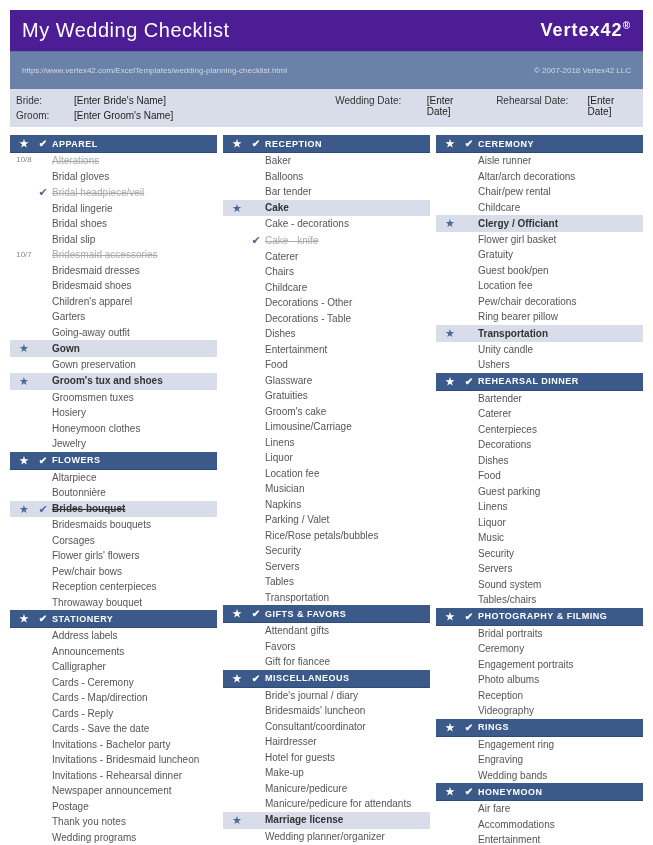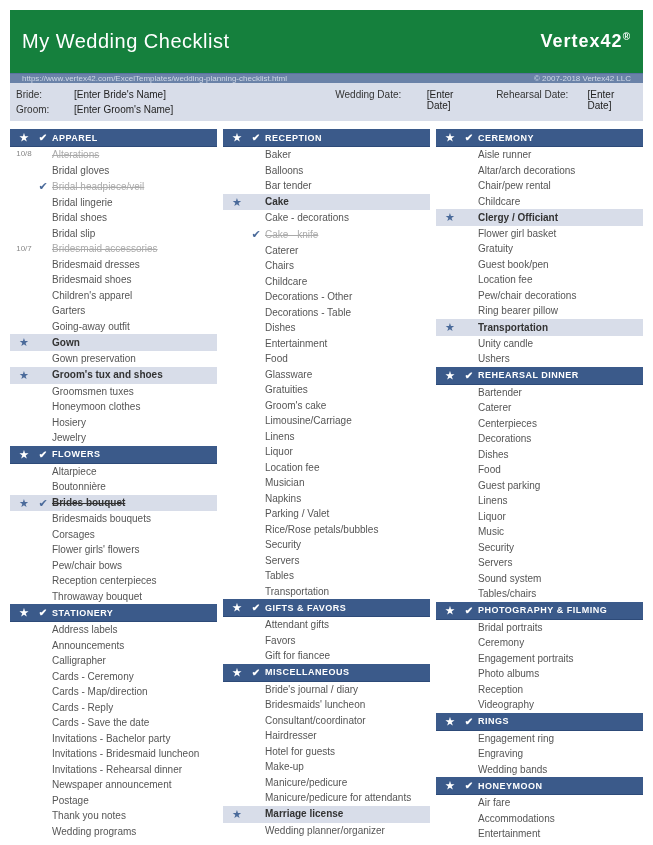--- a/index.html
+++ b/index.html
@@ -1,23 +1,23 @@
 <!DOCTYPE html>
 <html><head>
 <meta charset="utf-8">
 <style>
 * { margin: 0; padding: 0; box-sizing: border-box; }
 body { background: #fff; font-family: Arial, sans-serif; width: 653px; height: 845px; overflow: hidden; padding: 10px; font-size: 10px; color: #555; }
 
-.header { background: #15803d; color: #fff; padding: 20px 12px; display: flex; justify-content: space-between; align-items: center; }
+.header { background: #4c1d95; color: #fff; padding: 9px 12px; display: flex; justify-content: space-between; align-items: center; }
 .header-title { font-size: 20px; font-weight: normal; letter-spacing: 0.5px; }
 .header-logo { font-size: 18px; font-weight: bold; letter-spacing: 1px; text-align: center; }
 .header-logo sup { font-size: 10px; }
 
-.url-bar { background: #6a82a8; color: #d0d8e6; font-size: 8px; padding: 0 12px; display: flex; justify-content: space-between; border-top: 1px solid #5a72a0; }
+.url-bar { background: #6a82a8; color: #d0d8e6; font-size: 8px; padding: 14px 12px; display: flex; justify-content: space-between; border-top: 1px solid #5a72a0; }
 
 .info-bar { background: #d8dde9; padding: 6px 6px; font-size: 10px; color: #333; display: flex; }
 .info-col-left { display: flex; flex-direction: column; gap: 4px; width: 55%; }
 .info-col-right { display: flex; flex-direction: row; gap: 20px; }
 .info-row { display: flex; gap: 8px; }
 .info-label { width: 50px; }
 .info-label-r { width: 90px; }
 .info-val { color: #222; }
 
 .columns { display: flex; gap: 6px; margin-top: 8px; }
@@ -156,26 +156,26 @@
         <span class="item-text">Groom's tux and shoes</span>
       </div>
       <div class="item">
         <span class="item-star"></span>
         <span class="item-check"></span>
         <span class="item-text">Groomsmen tuxes</span>
       </div>
       <div class="item">
         <span class="item-star"></span>
         <span class="item-check"></span>
+        <span class="item-text">Hosiery</span>
+      </div>
+      <div class="item">
+        <span class="item-star"></span>
+        <span class="item-check"></span>
         <span class="item-text">Honeymoon clothes</span>
-      </div>
-      <div class="item">
-        <span class="item-star"></span>
-        <span class="item-check"></span>
-        <span class="item-text">Hosiery</span>
       </div>
       <div class="item">
         <span class="item-star"></span>
         <span class="item-check"></span>
         <span class="item-text">Jewelry</span>
       </div>
       <div class="section-header">
         <span class="sh-star">★</span>
         <span class="sh-check">✔</span>
         <span class="sh-title">FLOWERS</span>

